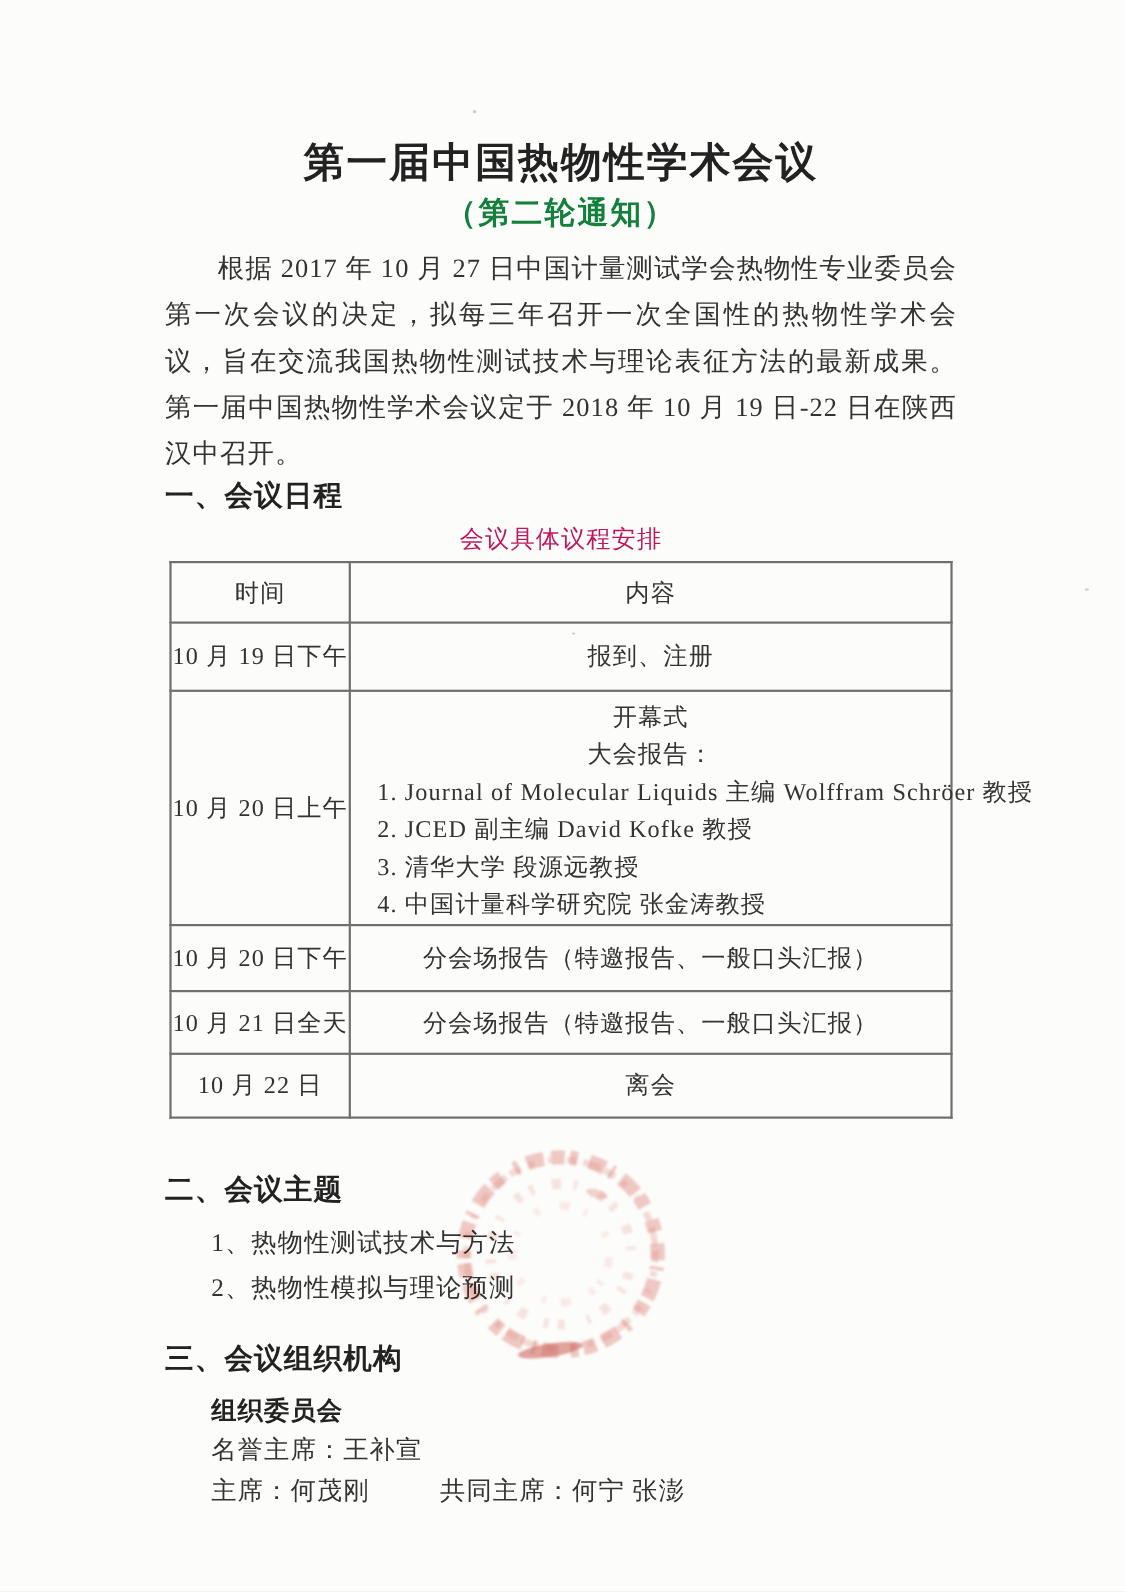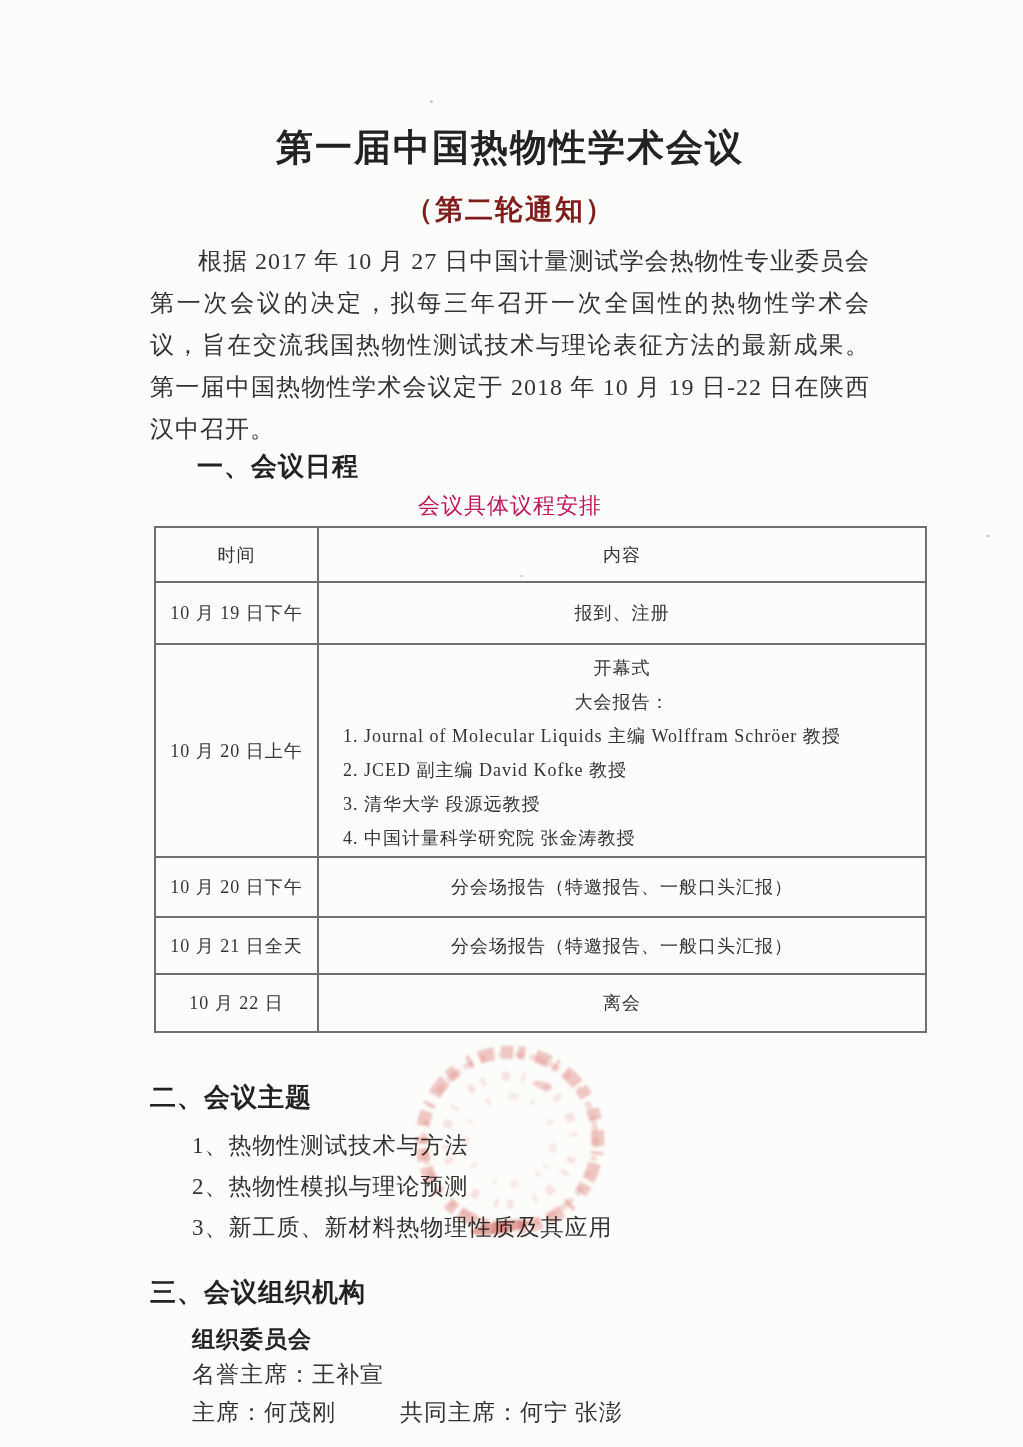--- a/index.html
+++ b/index.html
@@ -24,62 +24,62 @@
     margin-top: 130px;
     text-align: center;
     font-family: "Liberation Sans", "DejaVu Sans", sans-serif;
     font-weight: bold;
     font-size: 37px;
     line-height: 36px;
     letter-spacing: 2px;
     color: #222;
   }
   .doc-subtitle {
-    margin-top: 26px;
+    margin-top: 10px;
     text-align: center;
     font-family: "Liberation Sans", "DejaVu Sans", sans-serif;
     font-weight: bold;
     font-size: 28px;
     line-height: 36px;
     letter-spacing: 2px;
-    color: #7f1d1d;
+    color: #15803d;
   }
   .intro {
     margin-top: 12px;
     font-size: 24px;
     line-height: 42px;
     text-indent: 2em;
     text-align: justify;
     letter-spacing: 1px;
     color: #333;
   }
   .section-heading {
     font-family: "Liberation Sans", "DejaVu Sans", sans-serif;
     font-weight: bold;
     font-size: 26px;
     line-height: 32px;
     letter-spacing: 1px;
     color: #222;
   }
-  .s1 { margin-top: 0px; margin-left: 47px; }
+  .s1 { margin-top: 0px; }
   .table-caption {
     margin-top: 10px;
     text-align: center;
     font-size: 22px;
     line-height: 27px;
     letter-spacing: 1px;
     color: #be185d;
   }
   table.schedule {
     margin-top: 7px;
     margin-left: 4px;
-    width: 773px;
+    width: 712px;
     border-collapse: collapse;
     table-layout: fixed;
-    font-size: 18px;
+    font-size: 22px;
     color: #333;
   }
   table.schedule th, table.schedule td {
     border: 2px solid #6f6f6f;
     text-align: center;
     vertical-align: middle;
     font-weight: normal;
     letter-spacing: 1px;
   }
   table.schedule col.col-time { width: 163px; }
@@ -188,21 +188,20 @@
           <td>10 月 22 日</td>
           <td>离会</td>
         </tr>
       </tbody>
     </table>
 
     <div class="section-heading s2">二、会议主题</div>
     <ul class="topics">
       <li>1、热物性测试技术与方法</li>
       <li>2、热物性模拟与理论预测</li>
-      <li>3、新工质、新材料热物理性质及其应用</li>
     </ul>
 
     <div class="section-heading s3">三、会议组织机构</div>
     <div class="org-block">
       <div class="committee-title">组织委员会</div>
       <div class="org-line">名誉主席：王补宣</div>
       <div class="org-line chair-row">
         <span>主席：何茂刚</span>
         <span class="chair-gap"></span>
         <span>共同主席：何宁  张澎</span>

